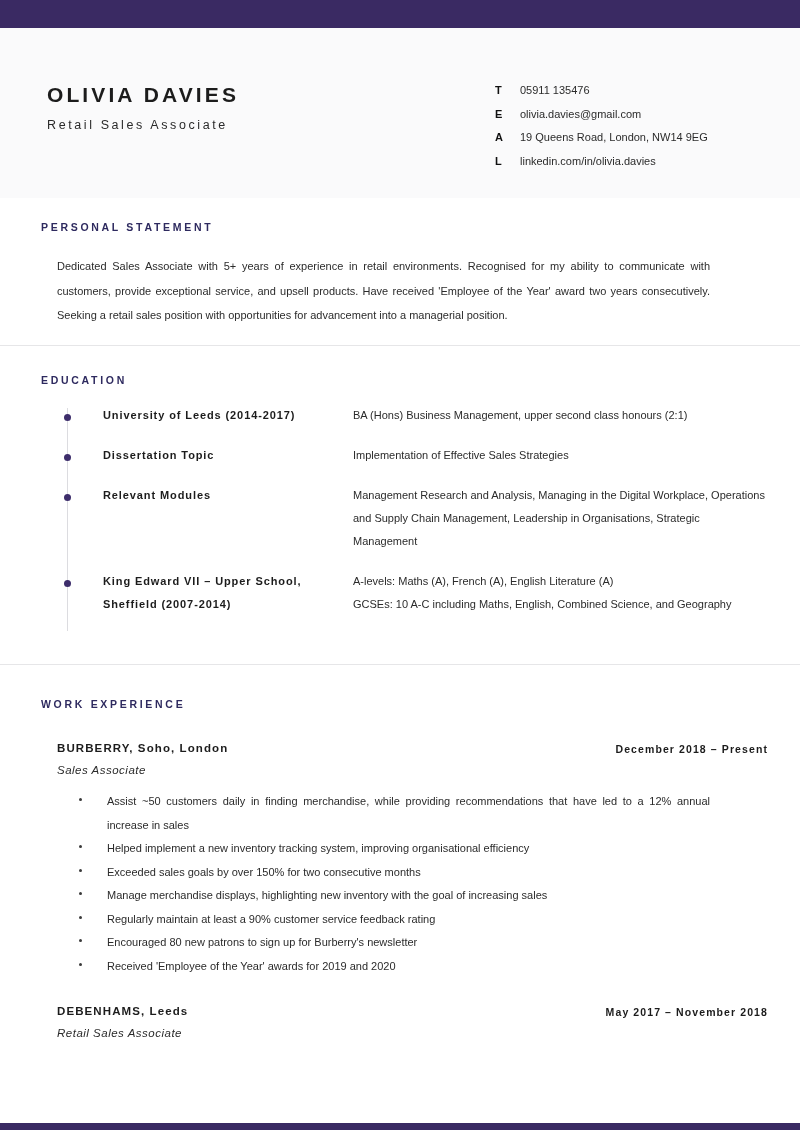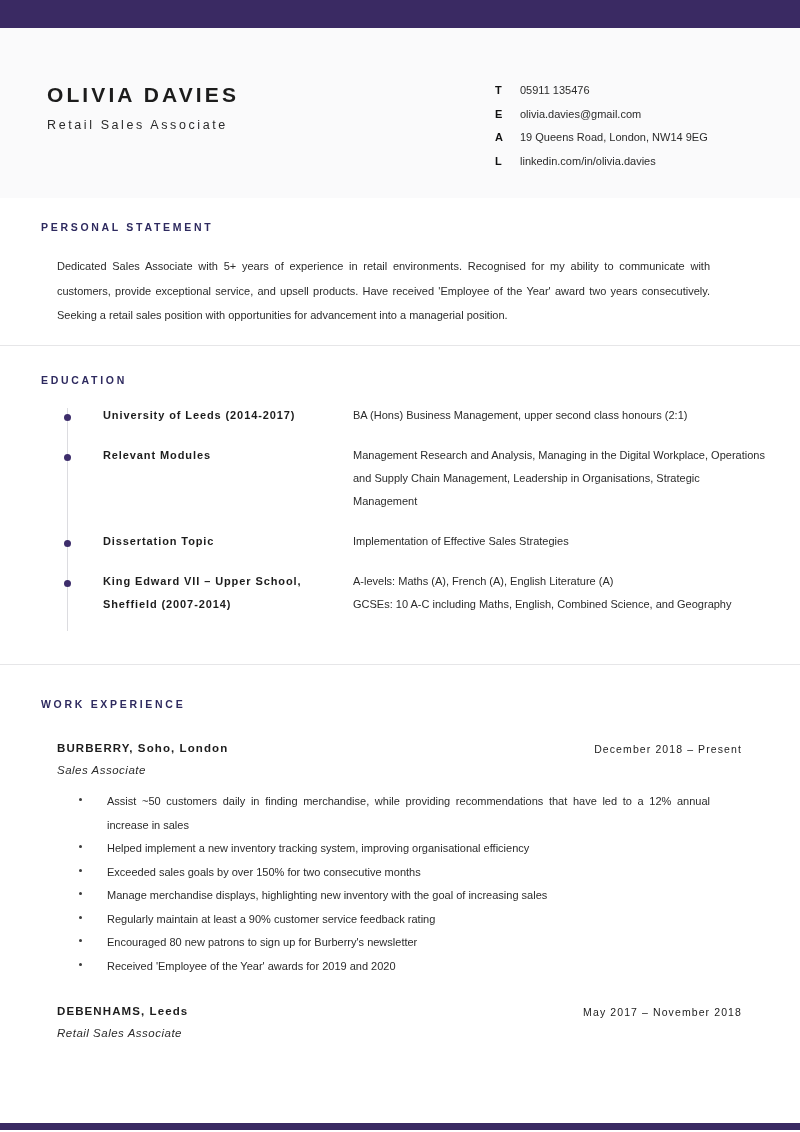--- a/index.html
+++ b/index.html
@@ -171,23 +171,23 @@
     position: absolute;
     left: 57px; top: 0;
     font-size: 11.5px;
     font-weight: bold;
     letter-spacing: 1.1px;
     color: #1c1c1c;
     white-space: nowrap;
   }
   .job-dates {
     position: absolute;
-    right: 58px; top: 1px;
+    right: 32px; top: 1px;
     font-size: 10.5px;
-    font-weight: normal;
+    font-weight: bold;
     letter-spacing: 1.1px;
     color: #1c1c1c;
     white-space: nowrap;
   }
   .job-role {
     position: absolute;
     left: 57px; top: 22px;
     font-size: 11.5px;
     font-style: italic;
     letter-spacing: 0.5px;
@@ -265,31 +265,31 @@
     <div class="edu-row">
       <span class="edu-dot"></span>
       <div class="edu-label">University of Leeds (2014-2017)</div>
       <div class="edu-value">
         <div>BA (Hons) Business Management, upper second class honours (2:1)</div>
       </div>
     </div>
 
     <div class="edu-row">
       <span class="edu-dot"></span>
+      <div class="edu-label">Dissertation Topic</div>
+      <div class="edu-value">
+        <div>Implementation of Effective Sales Strategies</div>
+      </div>
+    </div>
+
+    <div class="edu-row">
+      <span class="edu-dot"></span>
       <div class="edu-label">Relevant Modules</div>
       <div class="edu-value">
         <div>Management Research and Analysis, Managing in the Digital Workplace, Operations and Supply Chain Management, Leadership in Organisations, Strategic Management</div>
-      </div>
-    </div>
-
-    <div class="edu-row">
-      <span class="edu-dot"></span>
-      <div class="edu-label">Dissertation Topic</div>
-      <div class="edu-value">
-        <div>Implementation of Effective Sales Strategies</div>
       </div>
     </div>
 
     <div class="edu-row">
       <span class="edu-dot"></span>
       <div class="edu-label">King Edward VII – Upper School, Sheffield (2007-2014)</div>
       <div class="edu-value">
         <div>A-levels: Maths (A), French (A), English Literature (A)</div>
         <div>GCSEs: 10 A-C including Maths, English, Combined Science, and Geography</div>
       </div>

